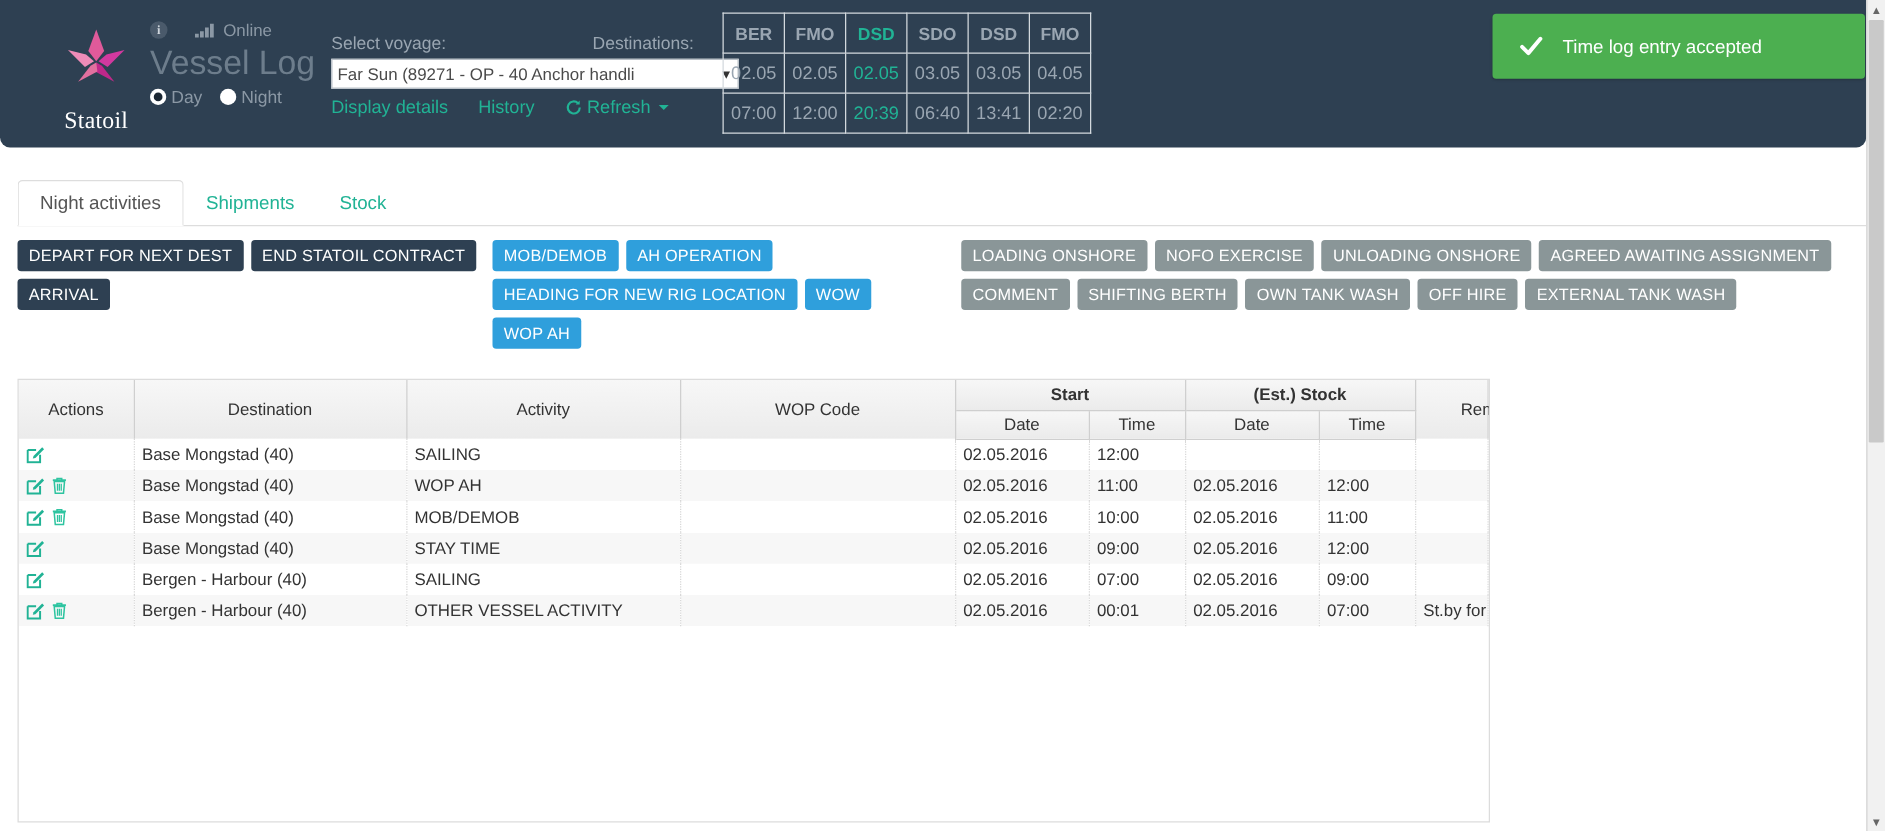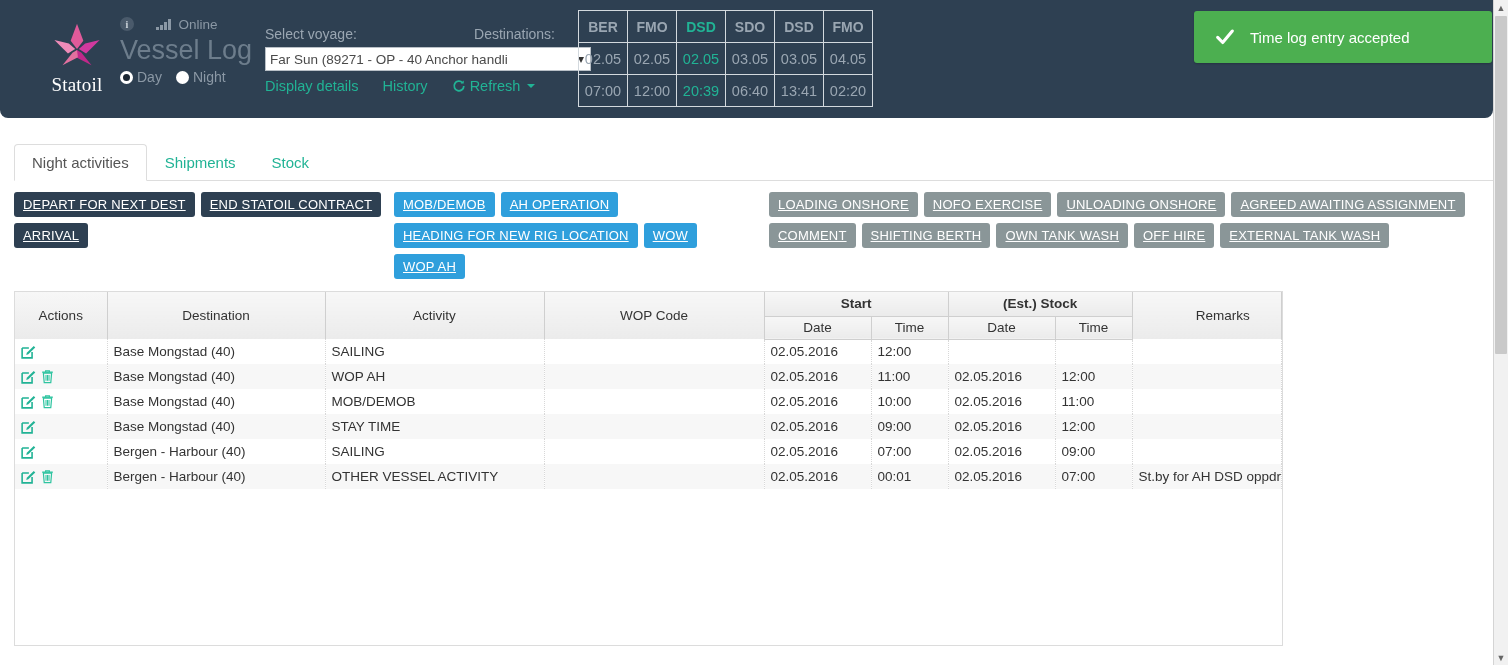--- a/index.html
+++ b/index.html
@@ -15,21 +15,21 @@
   
   .header {
     position: absolute; left: 0; top: 0;
     width: 1493px; height: 118px;
     background: #2e4052;
     border-radius: 0 0 8px 8px;
   }
   .brand {
     position: absolute; left: 22px; top: 16px;
     width: 110px; height: 92px;
-    display: flex; flex-direction: column; align-items: center; justify-content: flex-start;
+    display: flex; flex-direction: column; align-items: center; justify-content: space-between;
   }
   .logo-star { width: 58px; height: 58px; margin-top: 4px; }
   .brand-name {
     color: #ffffff; font-size: 19px; letter-spacing: .2px;
     font-family: "Liberation Serif", serif; margin-top: -4px;
   }
   .titleblock { position: absolute; left: 120px; top: 14px; width: 160px; }
   .meta-row { display: flex; align-items: center; gap: 8px; height: 20px; }
   .info-dot {
     width: 14px; height: 14px; border-radius: 50%;
@@ -123,35 +123,34 @@
 
   
   .btnzone { position: absolute; left: 14px; top: 192px; width: 1479px; height: 96px; }
   .btn {
     display: inline-flex; align-items: center; justify-content: center;
     height: 25px; padding: 0 9px; margin: 0 6px 6px 0;
     border-radius: 3px; color: #ffffff;
     font-size: 13px; letter-spacing: .2px;
     white-space: nowrap; cursor: pointer; border: none;
     font-family: "Liberation Sans", sans-serif;
-    text-decoration: underline;
   }
   .btn.dark { background: #2e4052; }
   .btn.blue { background: #2f9fdc; }
   .btn.gray { background: #8a9698; }
   .grp { position: absolute; top: 0; }
   .grp.g1 { left: 0; width: 360px; }
   .grp.g2 { left: 380px; width: 360px; }
   .grp.g3 { left: 755px; width: 720px; }
   .grp .row { display: flex; flex-wrap: nowrap; }
 
   
   .tablewrap {
-    position: absolute; left: 14px; top: 291px;
-    width: 1269px; height: 355px;
+    position: absolute; left: 14px; top: 303px;
+    width: 1178px; height: 355px;
     background: #ffffff;
     border: 1px solid #dcdcdc;
     overflow: hidden;
   }
   table.grid { width: 100%; border-collapse: collapse; table-layout: fixed; }
   table.grid thead th {
     background: linear-gradient(to bottom, #f7f7f7 0%, #ebebeb 100%);
     border-right: 1px solid #cfcfcf;
     border-bottom: 1px solid #cfcfcf;
     color: #333; font-size: 13.5px; font-weight: normal;

